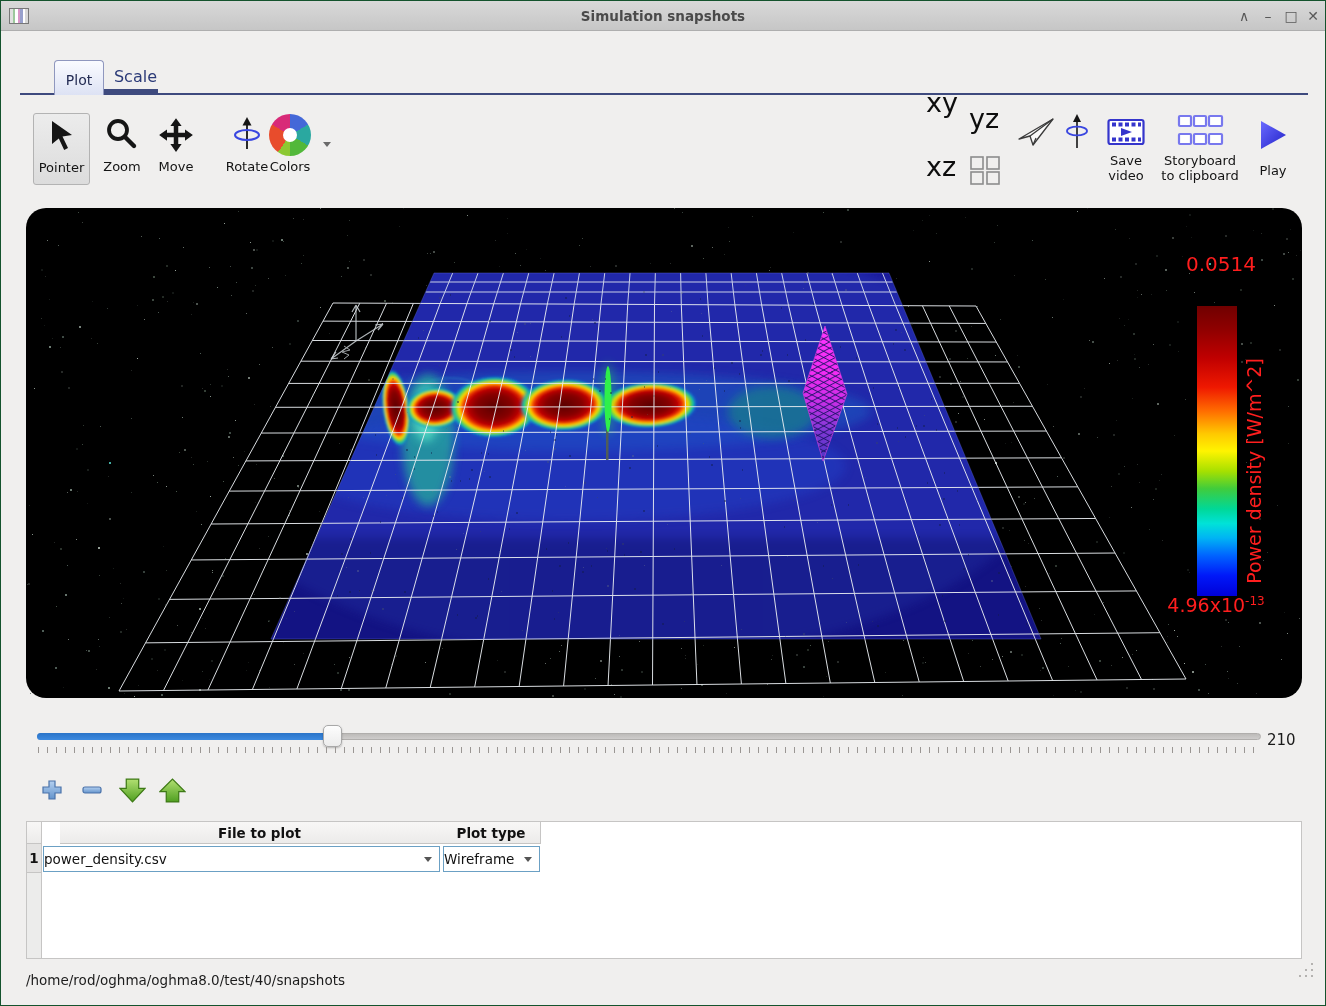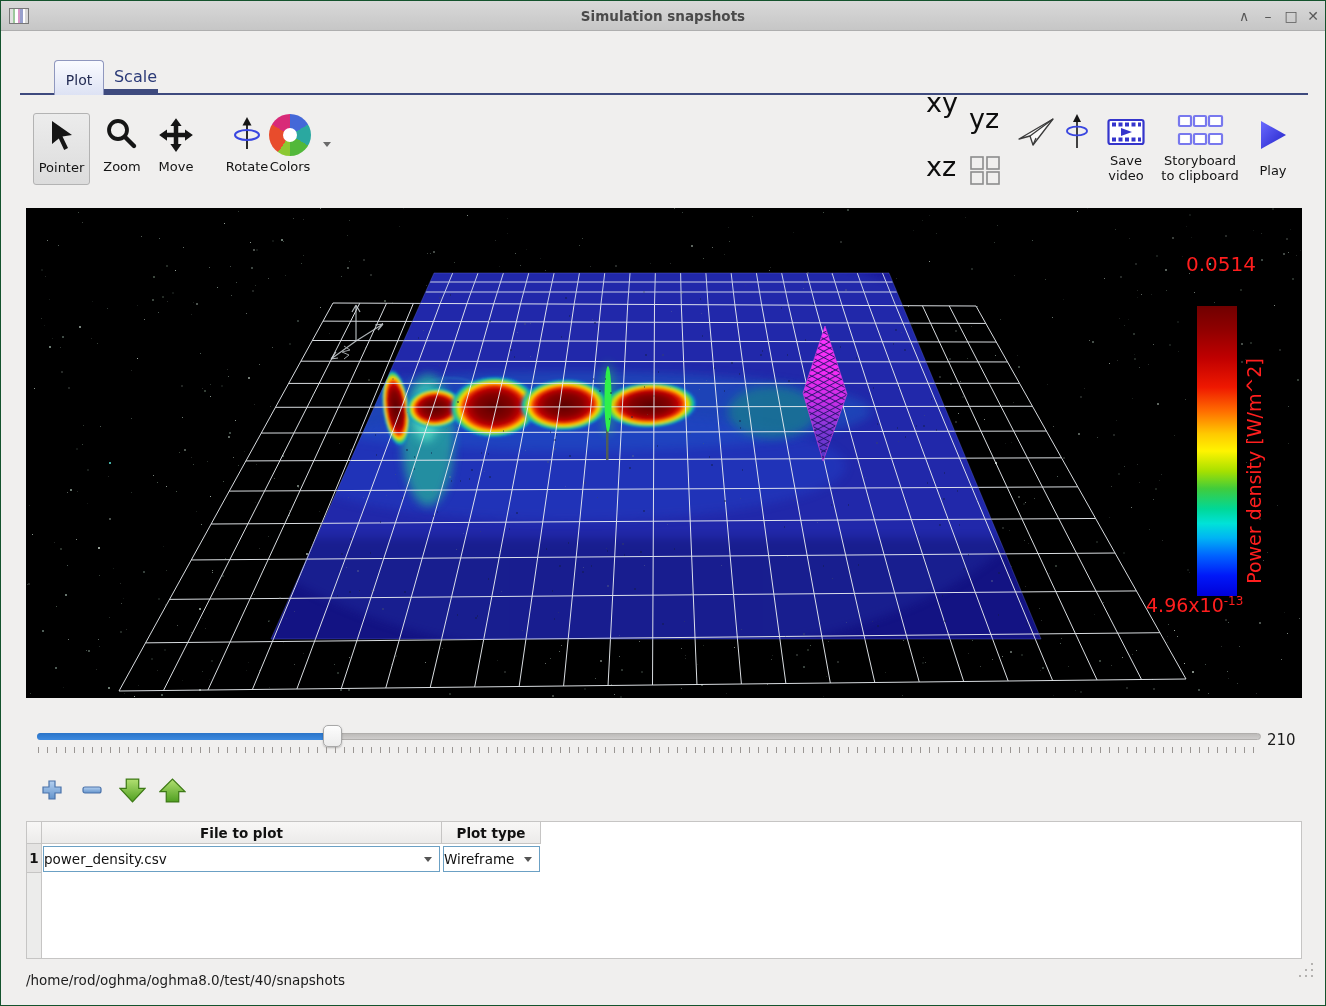--- a/index.html
+++ b/index.html
@@ -41,26 +41,26 @@
   #colors-caret { position:absolute; left:322px; top:141px; width:0; height:0;
                   border-left:4px solid transparent; border-right:4px solid transparent; border-top:5px solid #6a6a6a; }
   .colorwheel { width:42px; height:42px; border-radius:50%; position:relative;
     background:conic-gradient(#4468d8 0 60deg,#2aa8a0 60deg 120deg,#52b83a 120deg 180deg,#8cc832 180deg 215deg,#e84c2c 215deg 300deg,#d82a78 300deg 360deg); }
   .colorwheel::after { content:""; position:absolute; left:14px; top:14px; width:14px; height:14px;
                        border-radius:50%; background:#fff; }
   .viewlbl { position:absolute; font-size:27px; color:#0d0d0d; }
   .icolbl { position:absolute; font-size:13px; color:#141414; text-align:center; white-space:pre-line; line-height:15px; }
 
   
-  #plot { position:absolute; left:25px; top:207px; width:1276px; height:490px; background:#000; }
+  #plot { position:absolute; left:25px; top:207px; width:1276px; height:490px; background:#000;border-radius:20px; }
   #scene { position:absolute; left:0; top:0; width:1276px; height:490px; }
   #cbar { position:absolute; left:1171px; top:98px; width:40px; height:290px; }
   #cbar-max { position:absolute; left:1145px; top:44px; width:100px; text-align:center;
               color:#ff1e1e; font-size:20px; }
-  #cbar-min { position:absolute; left:1120px; top:386px; width:140px; 
+  #cbar-min { position:absolute; left:1120px; top:386px; width:140px; text-align:center;
               color:#ff1e1e; font-size:19px; }
   #cbar-min sup { font-size:12px; }
   #cbar-axis { position:absolute; left:1098px; top:252px; width:260px; height:22px;
                transform:rotate(-90deg); text-align:center; color:#ff1e1e; font-size:19px; }
 
   
   #slider-track { position:absolute; left:36px; top:732px; width:1224px; height:7px;
                   background:linear-gradient(#bdbbb9,#cecccb); border-radius:4px; border:1px solid #b0aeac; }
   #slider-fill { position:absolute; left:36px; top:732px; width:295px; height:7px;
                  background:linear-gradient(#2a74c8,#3d8ae0); border-radius:4px 0 0 4px; }
@@ -74,21 +74,21 @@
   
   .rowbtn { position:absolute; top:774px; width:30px; height:30px; display:flex; align-items:center; justify-content:center; }
 
   
   #tbl { position:absolute; left:25px; top:820px; width:1276px; height:138px; background:#fff;
          border:1px solid #c6c5c4; }
   .th { position:absolute; top:0; height:22px; background:linear-gradient(#f8f7f6,#eceBea);
         border-right:1px solid #c6c5c4; border-bottom:1px solid #c6c5c4;
         font-size:13.5px; font-weight:bold; color:#111; text-align:center; line-height:22px; }
   #th-num { left:0; width:15px; }
-  #th-file { left:15px; width:400px; }
+  #th-file { left:33px; width:400px; }
   #th-type { left:415px; width:99px; }
   #rownum-strip { position:absolute; left:0; top:22px; width:15px; height:114px;
                   background:#ececeb; border-right:1px solid #c6c5c4; }
   #cell-num { position:absolute; left:0; top:22px; width:15px; height:29px; background:#e4e3e2;
               border-right:1px solid #c6c5c4; border-bottom:1px solid #c6c5c4;
               font-size:13.5px; font-weight:bold; text-align:center; line-height:29px; color:#111; }
   .combo { position:absolute; top:24px; height:26px; background:#fff; border:1px solid #6ba0c4;
            font-size:13.5px; color:#111; line-height:24px; }
   #combo-file { left:16px; width:397px; }
   #combo-type { left:416px; width:97px; }

